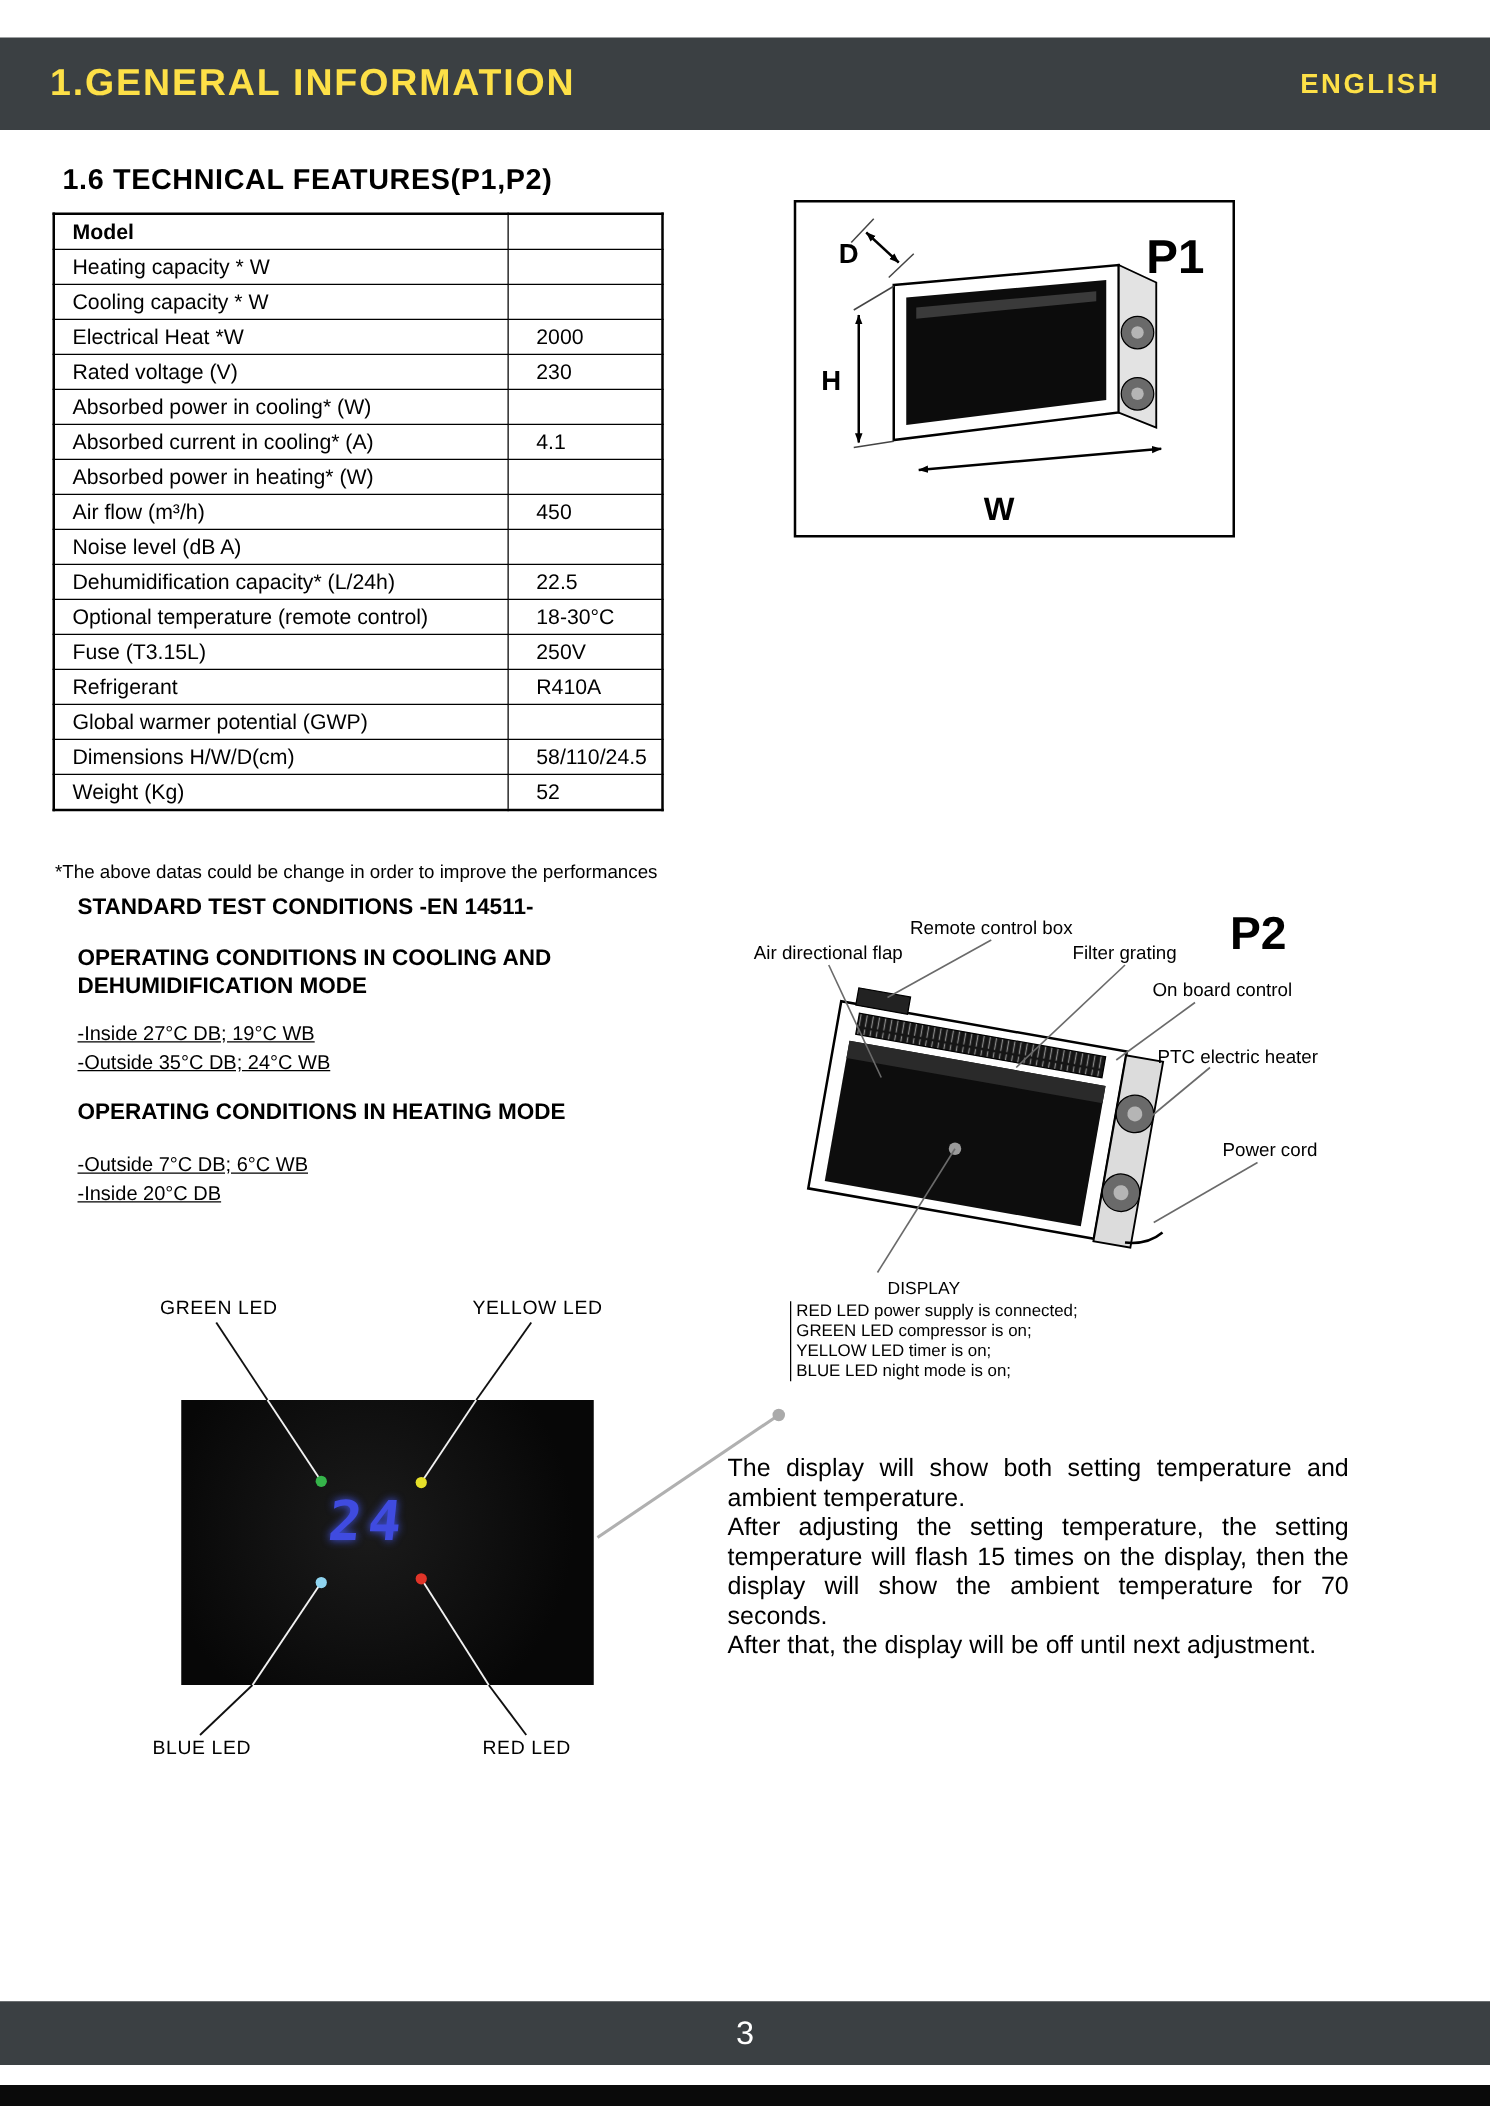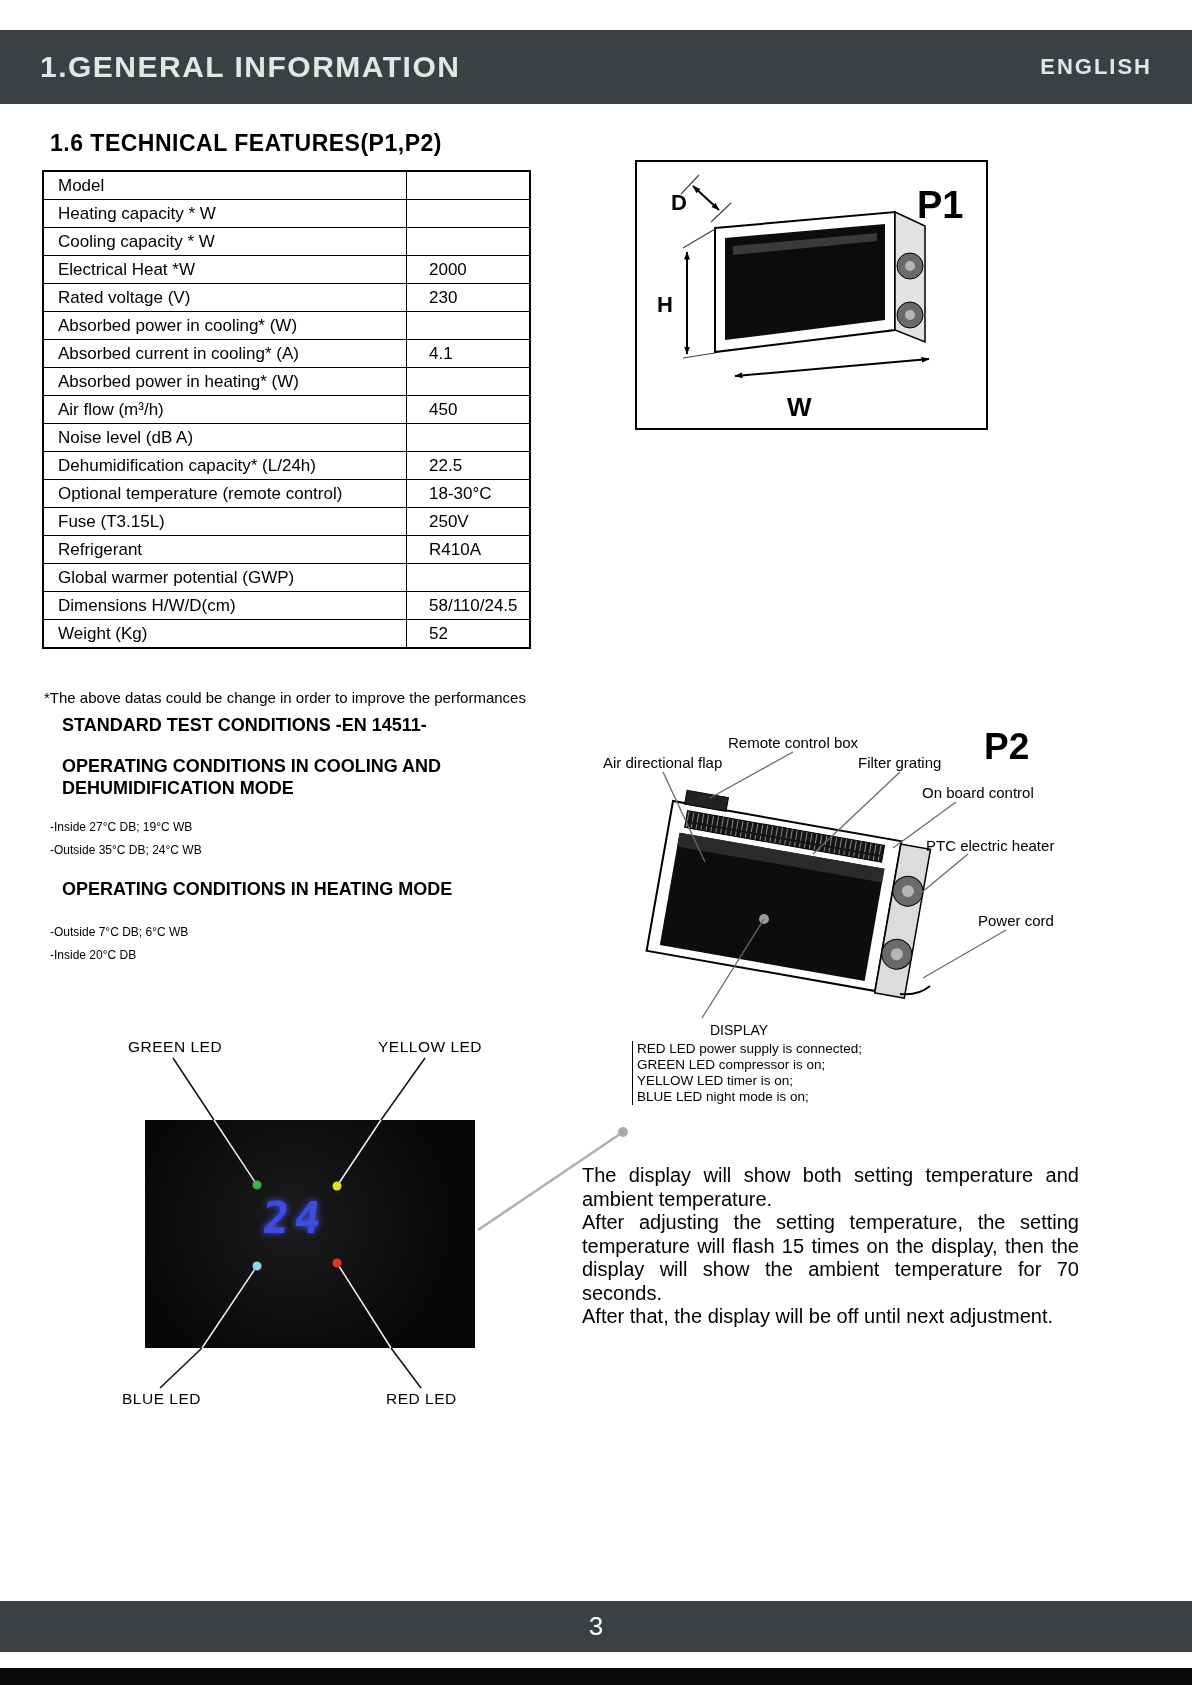--- a/index.html
+++ b/index.html
@@ -1,44 +1,44 @@
 <!DOCTYPE html>
 <html><head>
 <meta charset="utf-8">
 <style>
   html,body { margin:0; padding:0; background:#fff; }
   body { width:1192px; height:1685px; font-family:"Liberation Sans", sans-serif; color:#000; }
   .page { position:relative; width:1192px; height:1685px; background:#fff; overflow:hidden; }
 
   
   .topbar { position:absolute; left:0; top:30px; width:100%; height:74px; background:#3b4043;
-            color:#e5e5e5; display:flex; align-items:center; justify-content:space-between;
+            color:#fde047; display:flex; align-items:center; justify-content:space-between;
             padding:0 40px; box-sizing:border-box; }
   .topbar .title { font-size:30px; font-weight:bold; letter-spacing:1.5px; }
   .topbar .lang  { font-size:22px; font-weight:bold; letter-spacing:2px; }
 
   .section-title { position:absolute; left:50px; top:130px; margin:0; font-size:23px;
                    font-weight:bold; letter-spacing:.5px;text-align:center; }
 
   
   .spec-table { position:absolute; left:42px; top:170px; width:489px;
                 border-collapse:collapse; border:2px solid #000; font-size:17px; }
   .spec-table th, .spec-table td { border:1px solid #000; height:27px; padding:0 6px 0 14px;
                 text-align:left; font-weight:normal; }
-  .spec-table th { font-weight:normal; }
+  .spec-table th { font-weight:bold; }
   .spec-table .label-cell, .spec-table th:first-child { width:342px; }
   .spec-table .value-cell { padding-left:22px; }
 
   .footnote { position:absolute; left:44px; top:689px; font-size:15px; }
 
   .block-title { position:absolute; font-size:18px; font-weight:bold; }
   #std-title { left:62px; top:715px; }
   #cooling-title { left:62px; top:755px; width:440px; line-height:22px; }
   #heating-title { left:62px; top:879px; }
-  .cond-lines { position:absolute; left:50px; font-size:12px; line-height:23px; }
+  .cond-lines { position:absolute; left:62px; font-size:16px; line-height:23px;text-decoration:underline; }
   #cooling-lines { top:816px; }
   #heating-lines { top:921px; }
 
   
   .p1-box { position:absolute; left:635px; top:160px; width:353px; height:270px;
             border:2px solid #000; box-sizing:border-box; }
   .p1-box svg { width:100%; height:100%; display:block; }
   svg text { font-family:"Liberation Sans", sans-serif; }
   .dim-label { font-size:22px; font-weight:bold; }
   .dim-label.big { font-size:26px; }

